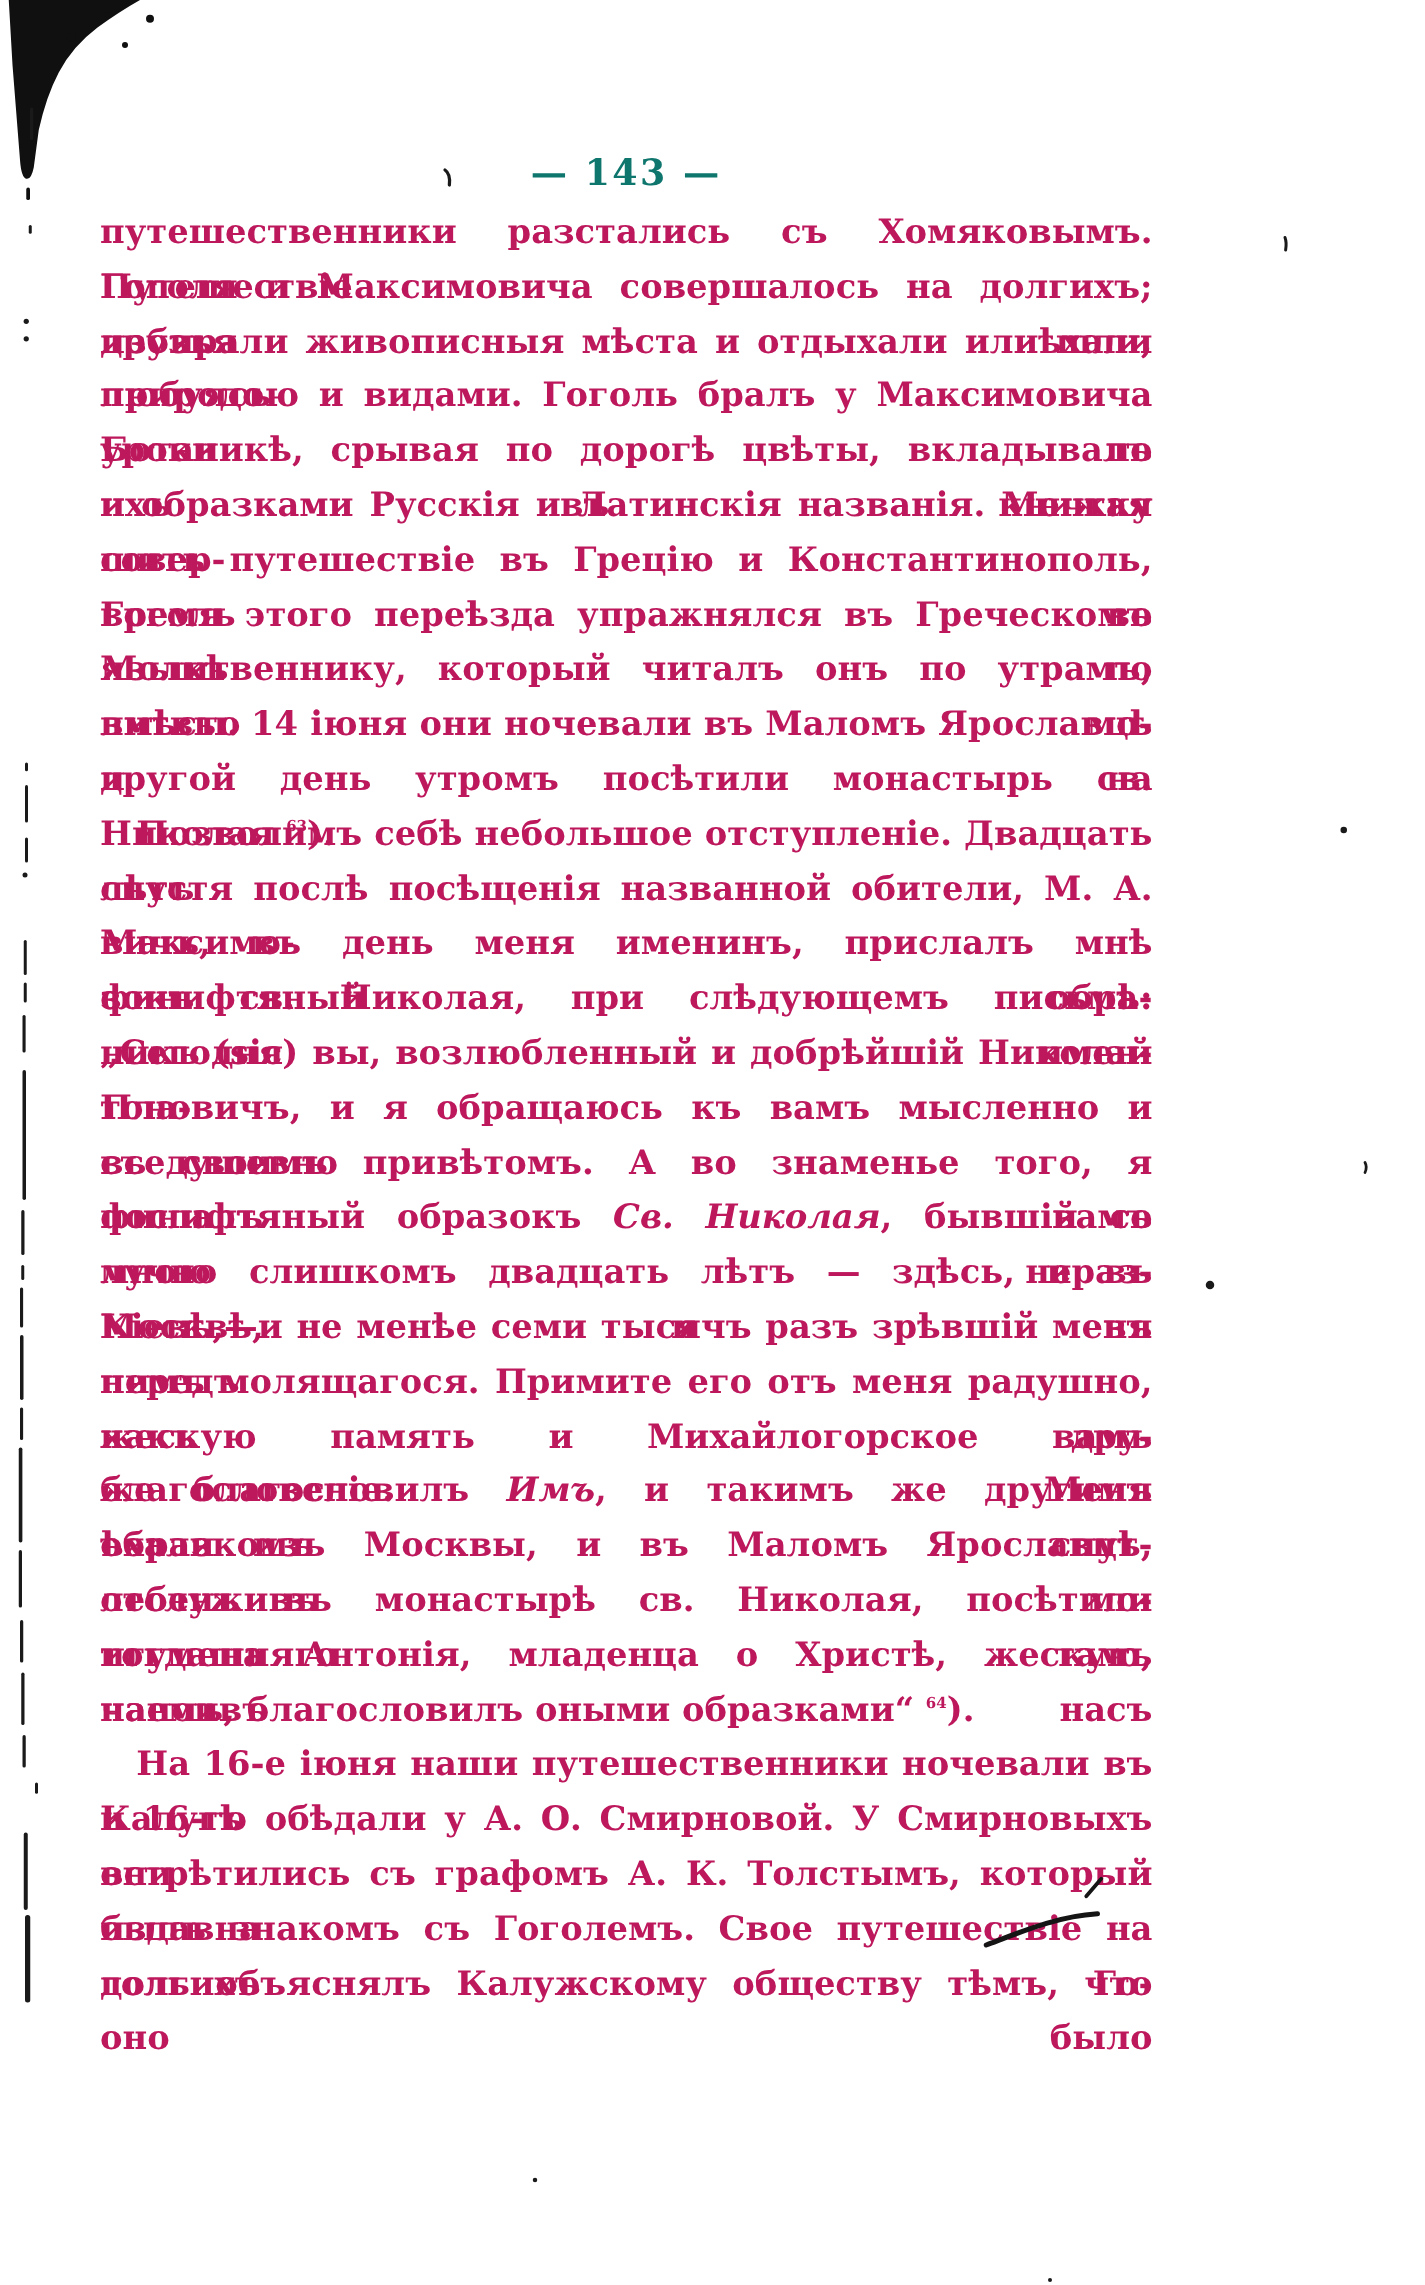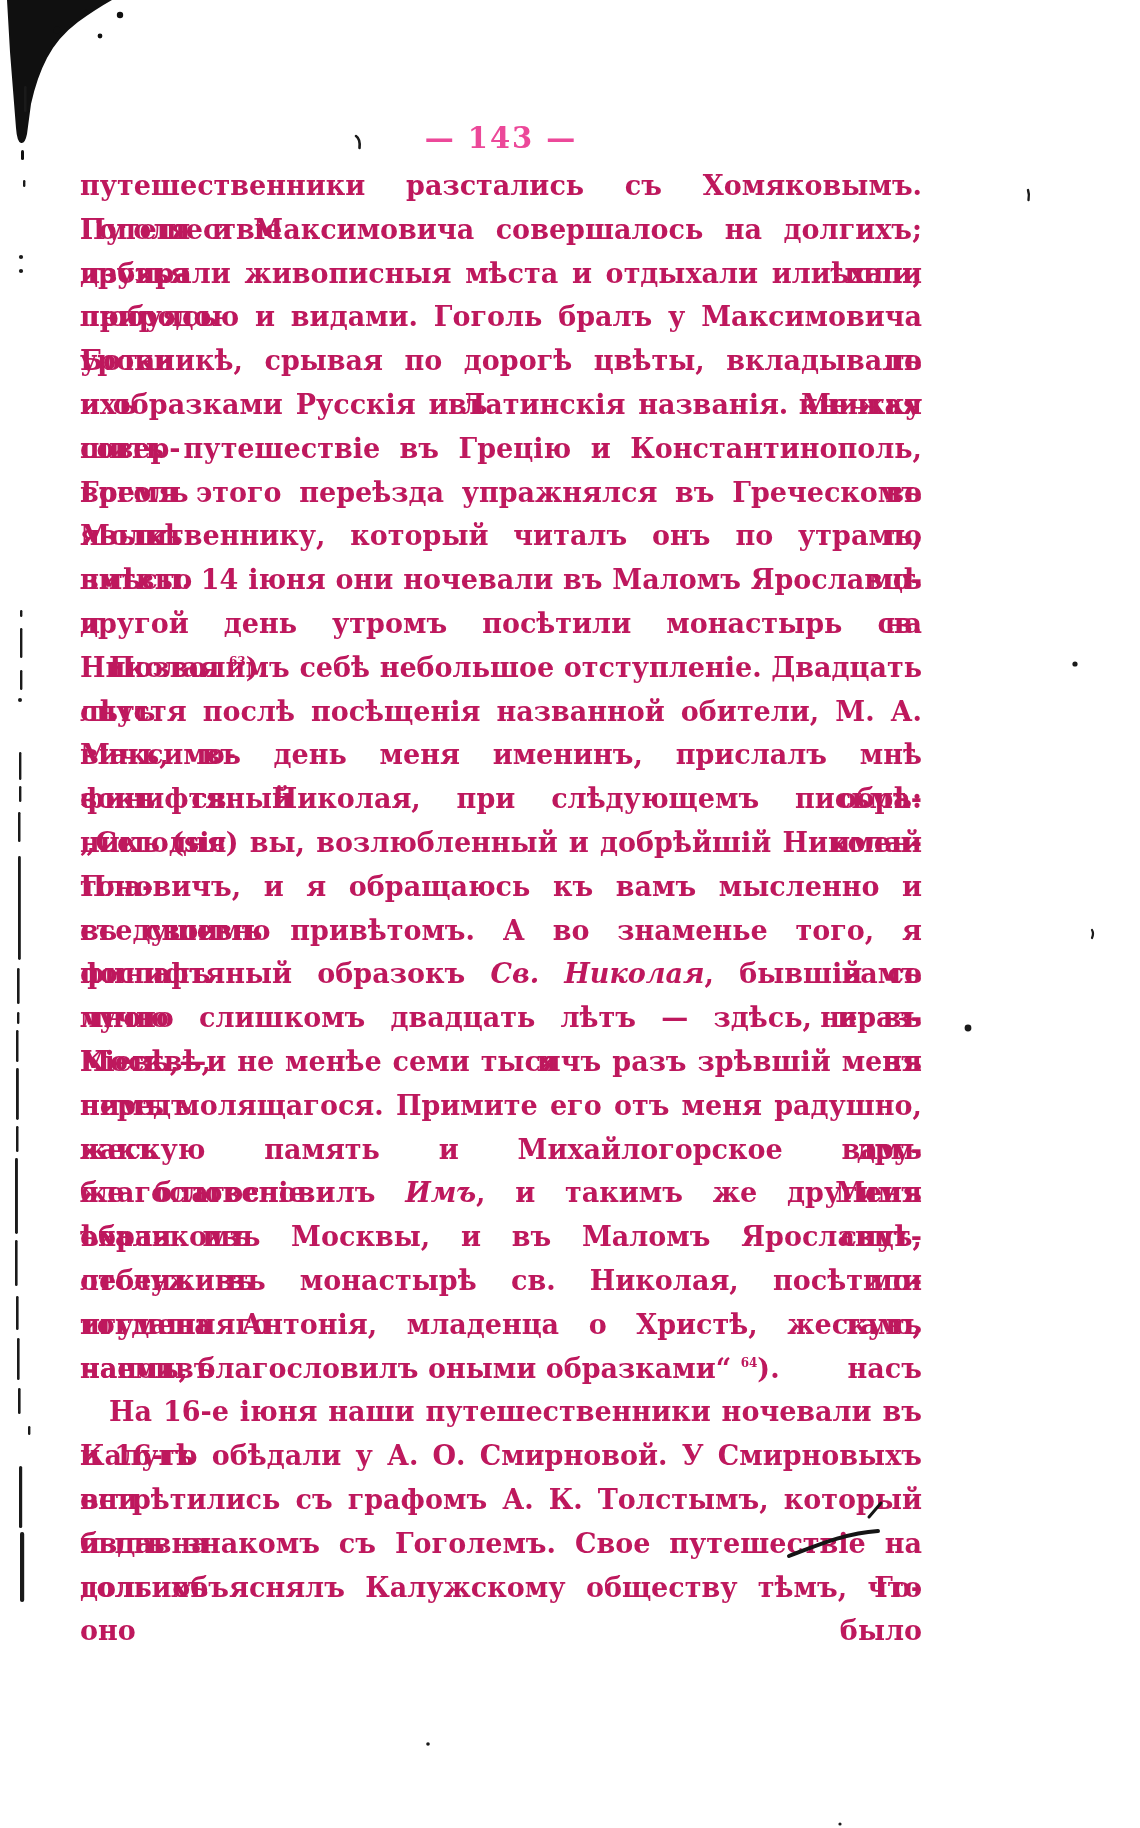--- a/index.html
+++ b/index.html
@@ -13,21 +13,21 @@
   .page{
     position:absolute;inset:0;
     background:#ffffff;
   }
   .page-header{
     position:absolute;
     top:121px;left:80px;width:842px;
     text-align:center;
     font:700 29px/34px "DejaVu Serif", serif;
     letter-spacing:2px;
-    color:#ec4899;
+    color:#0f766e;
   }
   .text-block{
     position:absolute;
     top:164px;left:80px;width:842px;
     color:#be185d;
   }
   .line{
     font:700 27px/43.8px "DejaVu Serif", serif;
     text-align:justify;
     text-align-last:justify;

